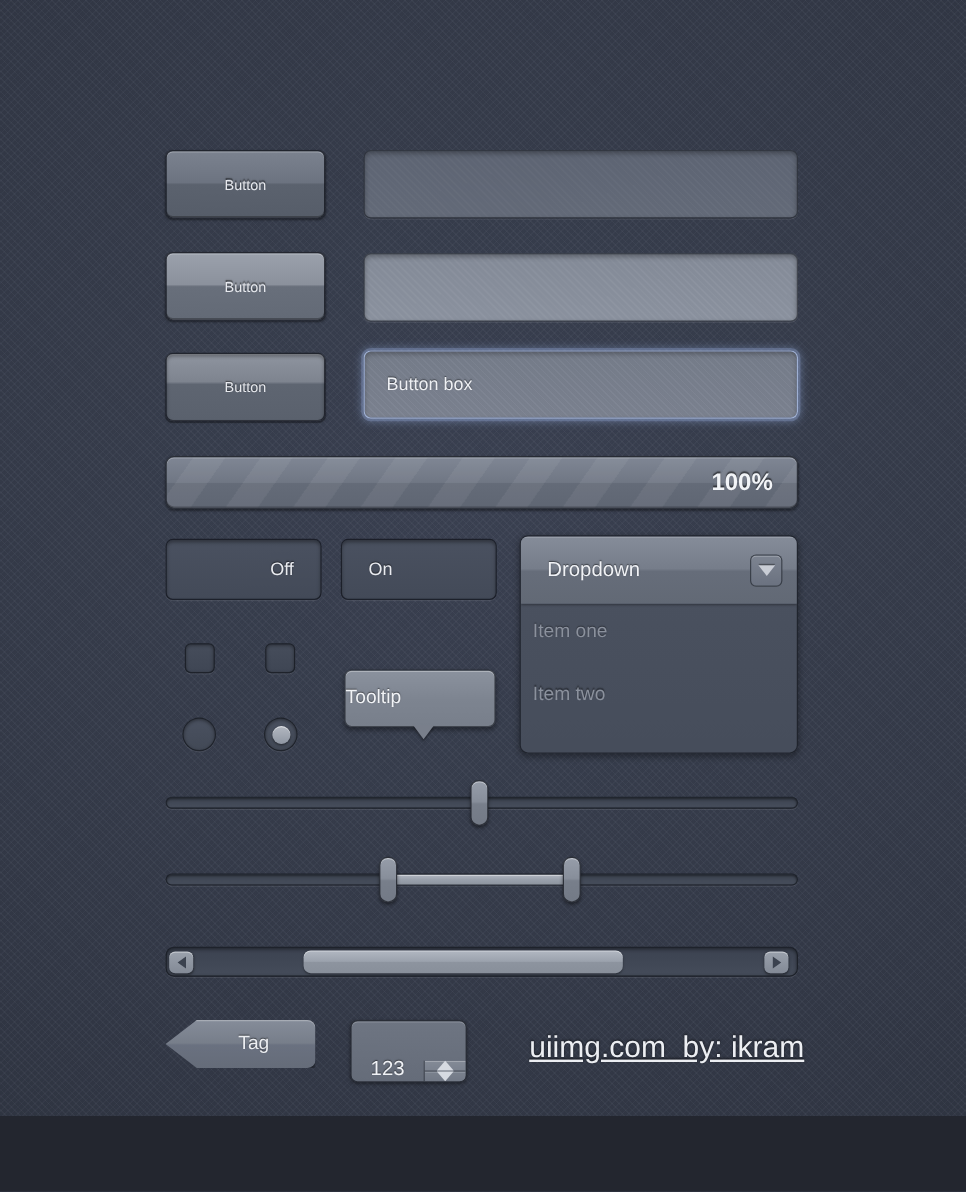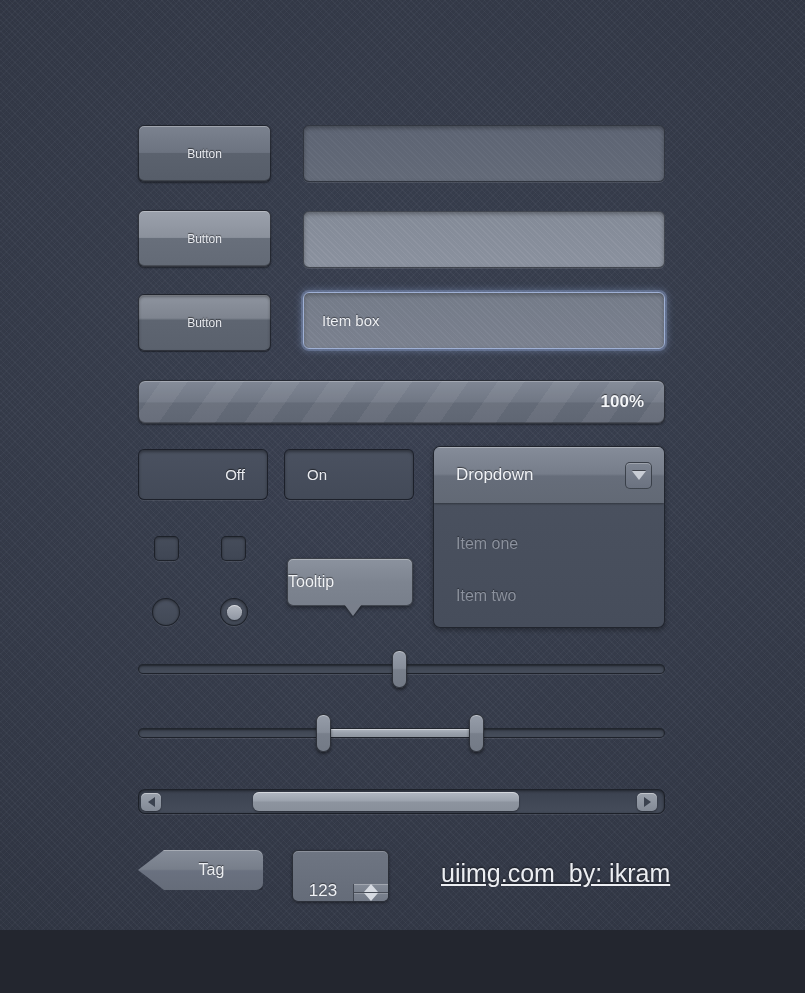--- a/index.html
+++ b/index.html
@@ -110,21 +110,21 @@
     box-shadow:
       inset 0 1px 0 rgba(255,255,255,0.26),
       inset 0 -1px 0 rgba(0,0,0,0.26),
       0 1px 2px rgba(0,0,0,0.4);
     display: flex;
     align-items: center;
     justify-content: flex-end;
   }
   #progress .pct {
     color: #f2f4f7;
-    font-size: 17px;
+    font-size: 20px;
     font-weight: bold;
     padding-right: 20px;
     text-shadow: 0 -1px 1px rgba(0,0,0,0.55);
   }
 
   
   .toggle {
     position: absolute;
     box-sizing: border-box;
     border-radius: 6px;
@@ -194,22 +194,21 @@
     display: block;
     width: 0; height: 0;
     border-left: 7px solid transparent;
     border-right: 7px solid transparent;
     border-top: 9px solid #c9cdd5;
     filter: drop-shadow(0 -1px 0 rgba(0,0,0,0.45));
   }
   #dropdown .dd-item {
     height: 52px;
     display: flex;
-    align-items: center;
-    padding-left: 22px;
+    padding-left: 10px;
     color: #8b919d;
     font-size: 16px;
     text-shadow: 0 -1px 1px rgba(0,0,0,0.4);
   }
   #dropdown .dd-body { padding: 15px 0 14px 0; }
 
   
   .checkbox {
     position: absolute;
     width: 25px; height: 25px;
@@ -435,21 +434,21 @@
 
   <div class="btn state-hover" style="left:138px; top:210px; width:133px; height:57px;">
     <span>Button</span>
   </div>
   <div class="inputbox light" style="left:303px; top:211px; width:362px; height:57px;"></div>
 
   <div class="btn state-active" style="left:138px; top:294px; width:133px; height:57px;">
     <span>Button</span>
   </div>
   <div class="inputbox focused" style="left:303px; top:292px; width:362px; height:57px;">
-    <span>Item box</span>
+    <span>Button box</span>
   </div>
 
   <div id="progress" style="left:138px; top:380px; width:527px; height:44px;">
     <span class="pct">100%</span>
   </div>
 
   <div class="toggle" style="left:138px; top:449px; width:130px; height:51px;">
     <span class="knob"></span>
     <span class="lbl">Off</span>
   </div>

